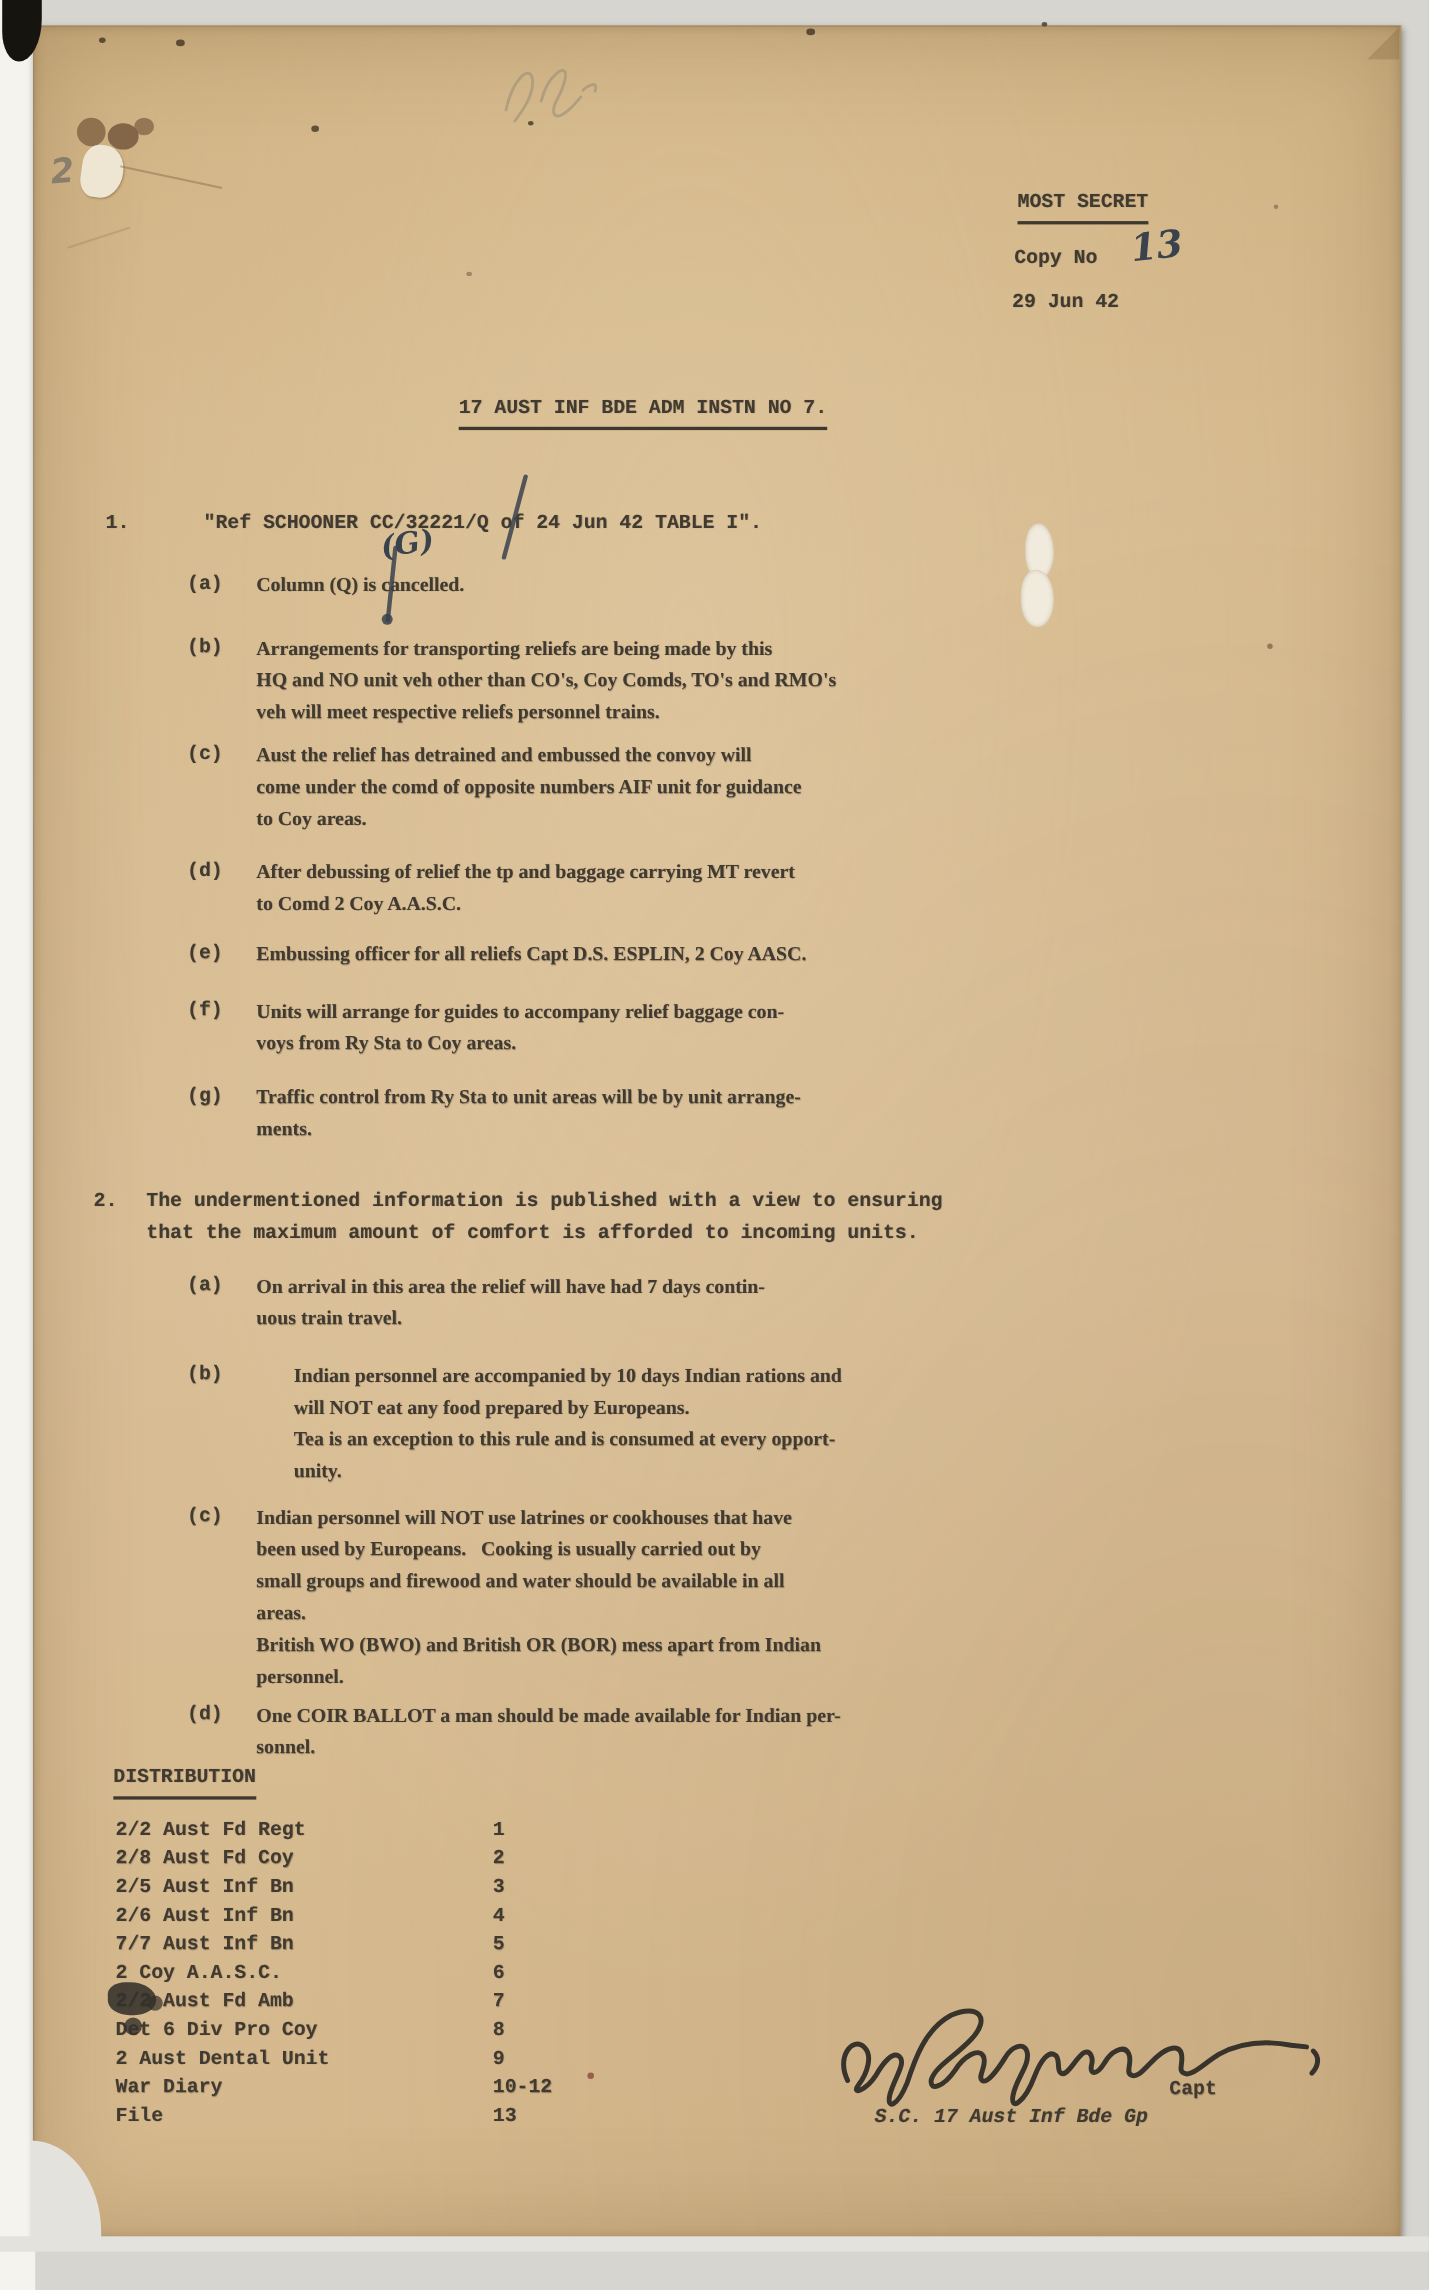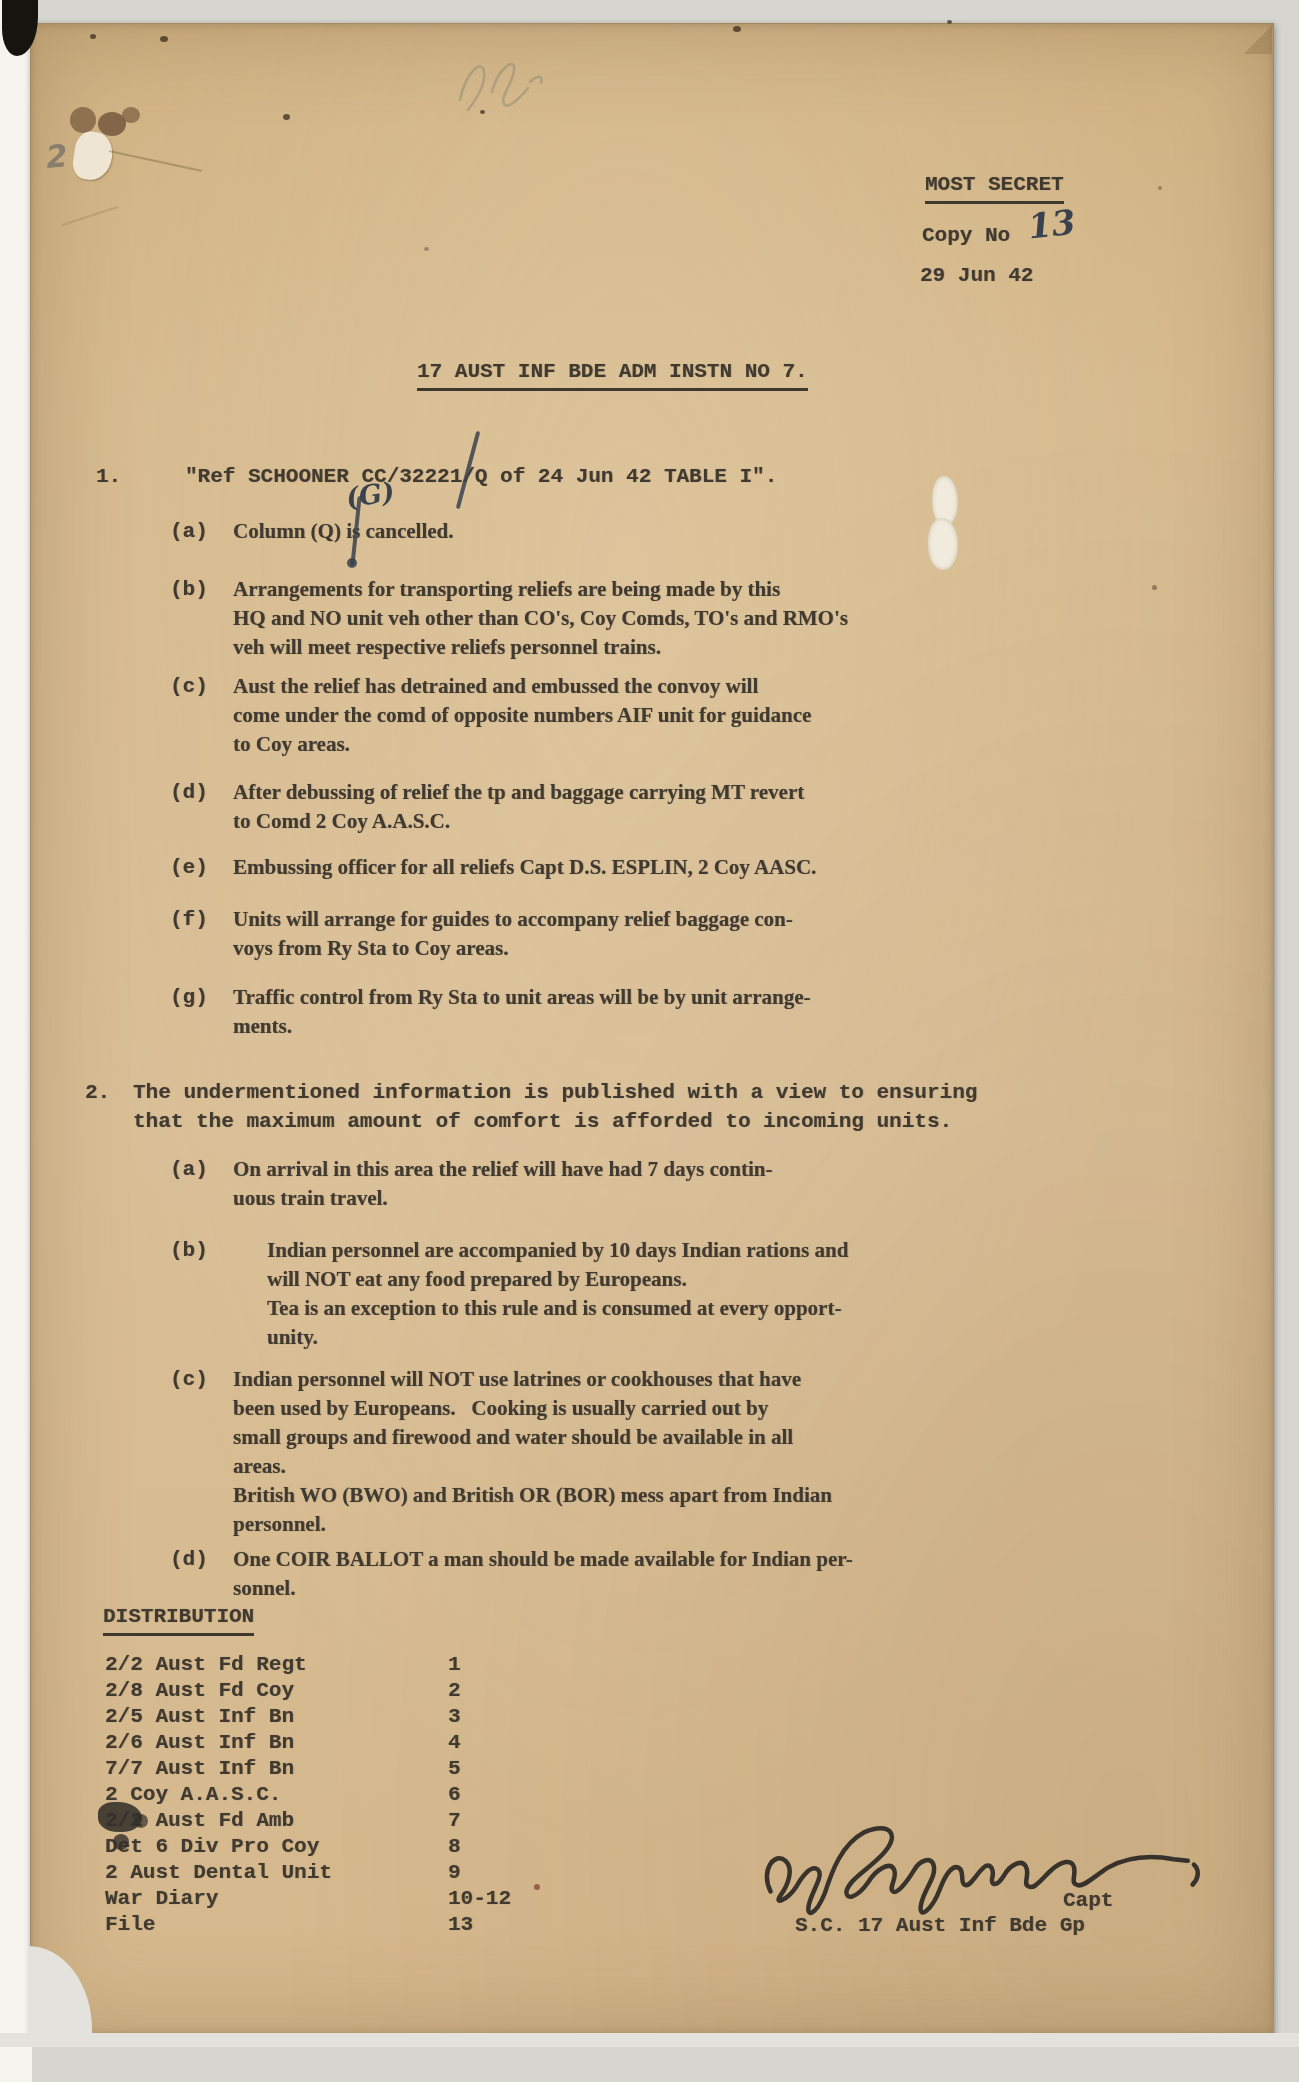--- a/index.html
+++ b/index.html
@@ -9,21 +9,21 @@
   .bottom-strip{position:absolute;left:0;top:2033px;width:1299px;height:14px;background:#e3e2dc;}
   .paper{position:absolute;left:30px;top:23px;width:1242px;height:2010px;
          background:
            radial-gradient(ellipse at 48% 28%, rgba(255,242,214,.16), transparent 62%),
            radial-gradient(ellipse at 88% 90%, rgba(118,88,48,.12), transparent 55%),
            linear-gradient(180deg,#d0b384 0%,#d6ba8e 18%,#d9be96 55%,#d5b88c 100%);
          box-shadow: inset 0 0 95px rgba(108,78,42,.30), inset 0 0 10px rgba(90,65,35,.28),
                      1px 2px 6px rgba(0,0,0,.35);
          border:1px solid rgba(80,60,35,.35);}
   .typed{position:absolute;font-family:"Liberation Mono",monospace;font-weight:700;
-         font-size:21px;line-height:29px;color:#403a30;white-space:pre-wrap;
+         font-size:18px;line-height:29px;color:#403a30;white-space:pre-wrap;
          text-shadow:.5px .4px .9px rgba(62,52,40,.45);}
   .underline{border-bottom:3px solid #3e382e;padding-bottom:2px;}
   .clause{position:absolute;left:0;top:0;width:1299px;height:0;}
   .clause-label{position:absolute;top:0;}
   .clause-text{position:absolute;top:0;font-family:Liberation Serif, serif;}
   .dist-row{position:absolute;left:0;width:1299px;height:0;}
   .dist-unit{position:absolute;left:105px;top:0;}
   .dist-copies{position:absolute;left:448px;top:0;}
   .ink{position:absolute;font-family:"DejaVu Serif",serif;font-style:italic;font-weight:700;
        color:#39424d;}
@@ -175,17 +175,17 @@
                C154,82 164,70 172,58 C178,48 190,44 192,54 C194,66 182,76 178,92
                C174,108 188,100 198,76 C204,62 212,52 218,58 C222,62 218,72 222,74
                C228,78 236,60 244,56 C250,54 252,62 250,68 C248,76 254,78 262,66
                C268,56 280,50 284,58 C288,66 280,76 286,78 C292,82 300,70 310,62
                C320,54 330,52 332,60 C334,68 328,76 334,78 C340,82 352,70 366,62
                C390,50 414,52 432,56 L446,58"></path>
       <path d="M452,62 C458,68 456,76 450,82"></path>
     </g>
   </svg>
   <div class="typed" style="left:1063px;top:1886px;">Capt</div>
-  <div class="typed" style="left:795px;top:1911px;">S.C. 17 Aust Inf Bde Gp</div>
+  <div class="typed" style="left:795px;top:1911px;font-style:italic;">S.C. 17 Aust Inf Bde Gp</div>
 
   <div class="bottom-strip"></div>
 
 </div>
 
 </body></html>

